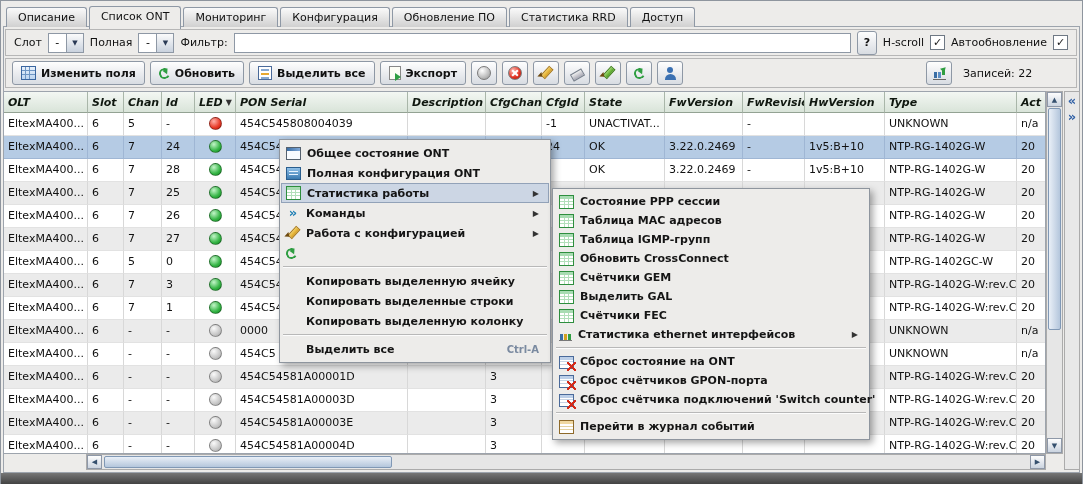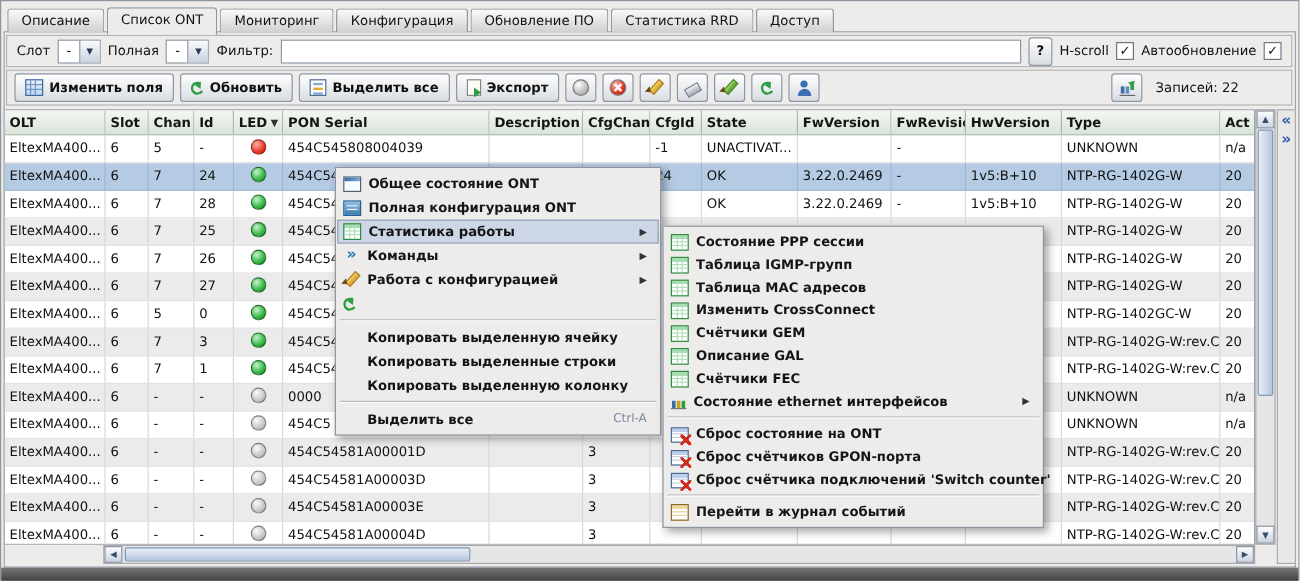--- a/index.html
+++ b/index.html
@@ -34,21 +34,21 @@
   .btn{display:inline-flex;align-items:center;gap:5px;height:24px;padding:0 8px;border:1px solid #8E98A5;
        border-radius:3px;background:linear-gradient(#FEFEFE,#D8DCE2);font-size:11px;font-weight:bold;color:#111;
        font-family:inherit;cursor:default;box-sizing:border-box;}
   .btn.icon-only{width:26px;padding:0;justify-content:center;}
   .btn.detached{margin-left:238px;}
   .records{font-size:11px;color:#111;margin-left:6px;}
 
   
   .table-shell{position:absolute;left:2px;top:90px;width:1043px;height:363px;background:#fff;
        border:1px solid #9DA4AD;box-sizing:border-box;overflow:hidden;}
-  .thead{display:flex;height:21px;overflow:hidden;}
+  .thead{display:flex;height:21px;overflow:hidden;font-style:italic;}
   .th{box-sizing:border-box;flex:0 0 auto;font-weight:bold;font-size:11px;padding:0 4px;
        background:linear-gradient(#F3F7F3,#D9E4D9);border-right:1px solid #A9B6A9;border-bottom:1px solid #93A293;
        overflow:hidden;white-space:nowrap;display:flex;align-items:center;gap:3px;color:#101810;}
   .sort-arrow{font-size:8px;color:#333;}
   .tbody{position:absolute;top:21px;left:0;right:0;bottom:0;overflow:hidden;}
   .tr{display:flex;height:23px;background:#FFF;}
   .tr.alt{background:#EBEBEB;}
   .tr.selected{background:#B5CBE4;}
   .td{box-sizing:border-box;flex:0 0 auto;line-height:22px;font-size:11px;padding:0 4px;color:#111;
        border-right:1px solid #D8D8D8;border-bottom:1px solid #E2E2E2;overflow:hidden;white-space:nowrap;}
@@ -85,21 +85,21 @@
   
   .menu{position:absolute;background:#EDECEA;border:1px solid #8E959E;box-shadow:3px 3px 7px rgba(0,0,0,.35);
        padding:3px 1px;z-index:30;box-sizing:border-box;}
   .menu-main{left:278px;top:138px;width:272px;}
   .menu-sub{left:551px;top:187px;width:318px;}
   .mi{display:flex;align-items:center;gap:6px;height:20px;padding:0 10px 0 5px;font-size:11px;font-weight:bold;
        color:#151515;white-space:nowrap;box-sizing:border-box;}
   .menu-sub .mi{height:19px;}
   .mi.sel{background:#CCD6E4;outline:1px solid #92A2B8;outline-offset:-1px;}
   .mi-arrow{margin-left:auto;font-size:8px;color:#333;}
-  .mi-shortcut{margin-left:auto;font-weight:normal;color:#7A8AA0;font-size:10px;}
+  .mi-shortcut{margin-left:auto;font-weight:bold;color:#7A8AA0;font-size:10px;}
   .msep{height:0;margin:3px 2px;border-top:1px solid #B8B8B8;border-bottom:1px solid #FCFCFC;}
 
   
   .ic{display:inline-block;position:relative;width:14px;height:13px;flex:0 0 auto;}
   .empty-icon{width:14px;}
   .edit-fields-icon{width:13px;height:12px;border:1px solid #3A66A0;background:linear-gradient(#E8F1FB,#BDD5F0);}
   .edit-fields-icon::before{content:"";position:absolute;left:0;right:0;top:3px;height:1px;background:#6E96C4;box-shadow:0 4px 0 #6E96C4;}
   .edit-fields-icon::after{content:"";position:absolute;top:0;bottom:0;left:3px;width:1px;background:#6E96C4;box-shadow:4px 0 0 #6E96C4;}
   .refresh-icon,.refresh-green-icon,.auto-update-rule-icon{width:11px;height:11px;border:2px solid #2F9E42;
        border-radius:50%;border-right-color:transparent;transform:rotate(-15deg);box-sizing:border-box;margin-top:1px;}
@@ -599,45 +599,45 @@
         <span class="mi-shortcut">Ctrl-A</span>
       </div>
     </div>
   <div class="menu menu-sub" id="menu2">
       <div class="mi">
         <span class="ic stat-table-icon"></span>
         <span class="mi-label">Состояние PPP сессии</span>
       </div>
       <div class="mi">
         <span class="ic stat-table-icon"></span>
+        <span class="mi-label">Таблица MAC адресов</span>
+      </div>
+      <div class="mi">
+        <span class="ic stat-table-icon"></span>
         <span class="mi-label">Таблица IGMP-групп</span>
       </div>
       <div class="mi">
         <span class="ic stat-table-icon"></span>
-        <span class="mi-label">Таблица MAC адресов</span>
-      </div>
-      <div class="mi">
-        <span class="ic stat-table-icon"></span>
-        <span class="mi-label">Изменить CrossConnect</span>
+        <span class="mi-label">Обновить CrossConnect</span>
       </div>
       <div class="mi">
         <span class="ic stat-table-icon"></span>
         <span class="mi-label">Счётчики GEM</span>
       </div>
       <div class="mi">
         <span class="ic stat-table-icon"></span>
-        <span class="mi-label">Описание GAL</span>
+        <span class="mi-label">Выделить GAL</span>
       </div>
       <div class="mi">
         <span class="ic stat-table-icon"></span>
         <span class="mi-label">Счётчики FEC</span>
       </div>
       <div class="mi">
         <span class="ic eth-stats-icon"></span>
-        <span class="mi-label">Состояние ethernet интерфейсов</span>
+        <span class="mi-label">Статистика ethernet интерфейсов</span>
         <span class="mi-arrow">▶</span>
       </div>
       <div class="msep"></div>
       <div class="mi">
         <span class="ic reset-icon"></span>
         <span class="mi-label">Сброс состояние на ONT</span>
       </div>
       <div class="mi">
         <span class="ic reset-icon"></span>
         <span class="mi-label">Сброс счётчиков GPON-порта</span>

